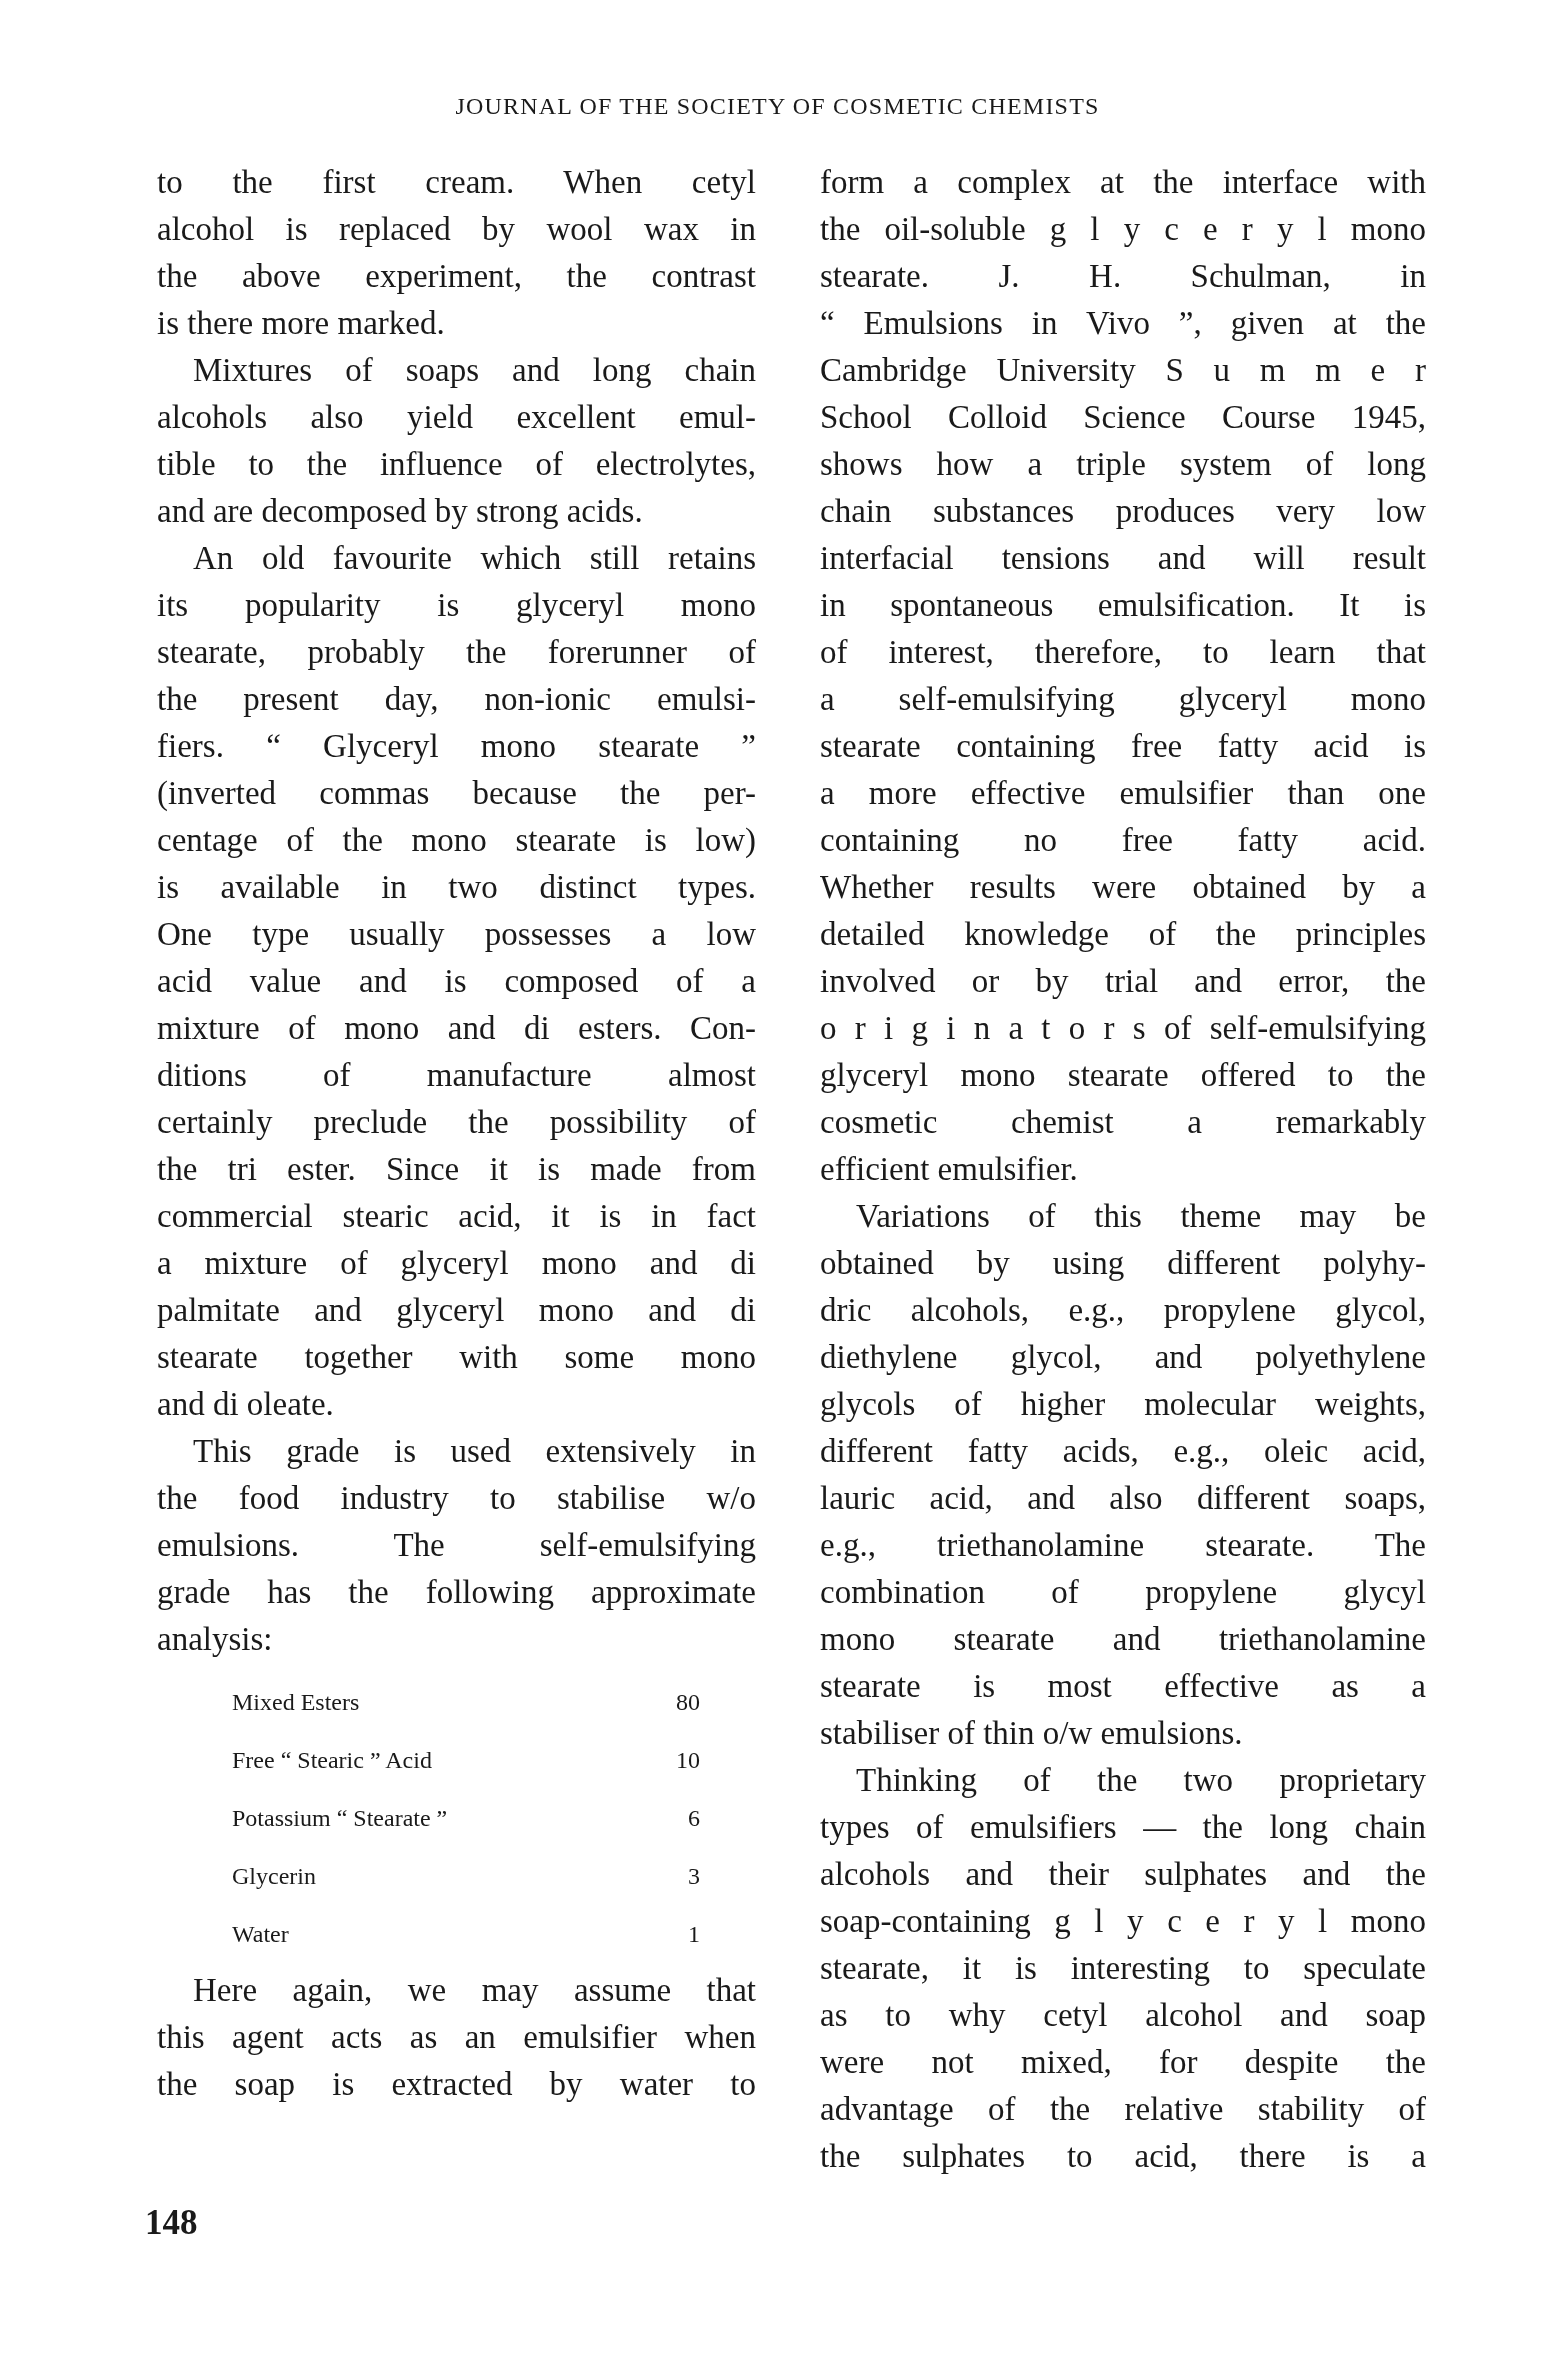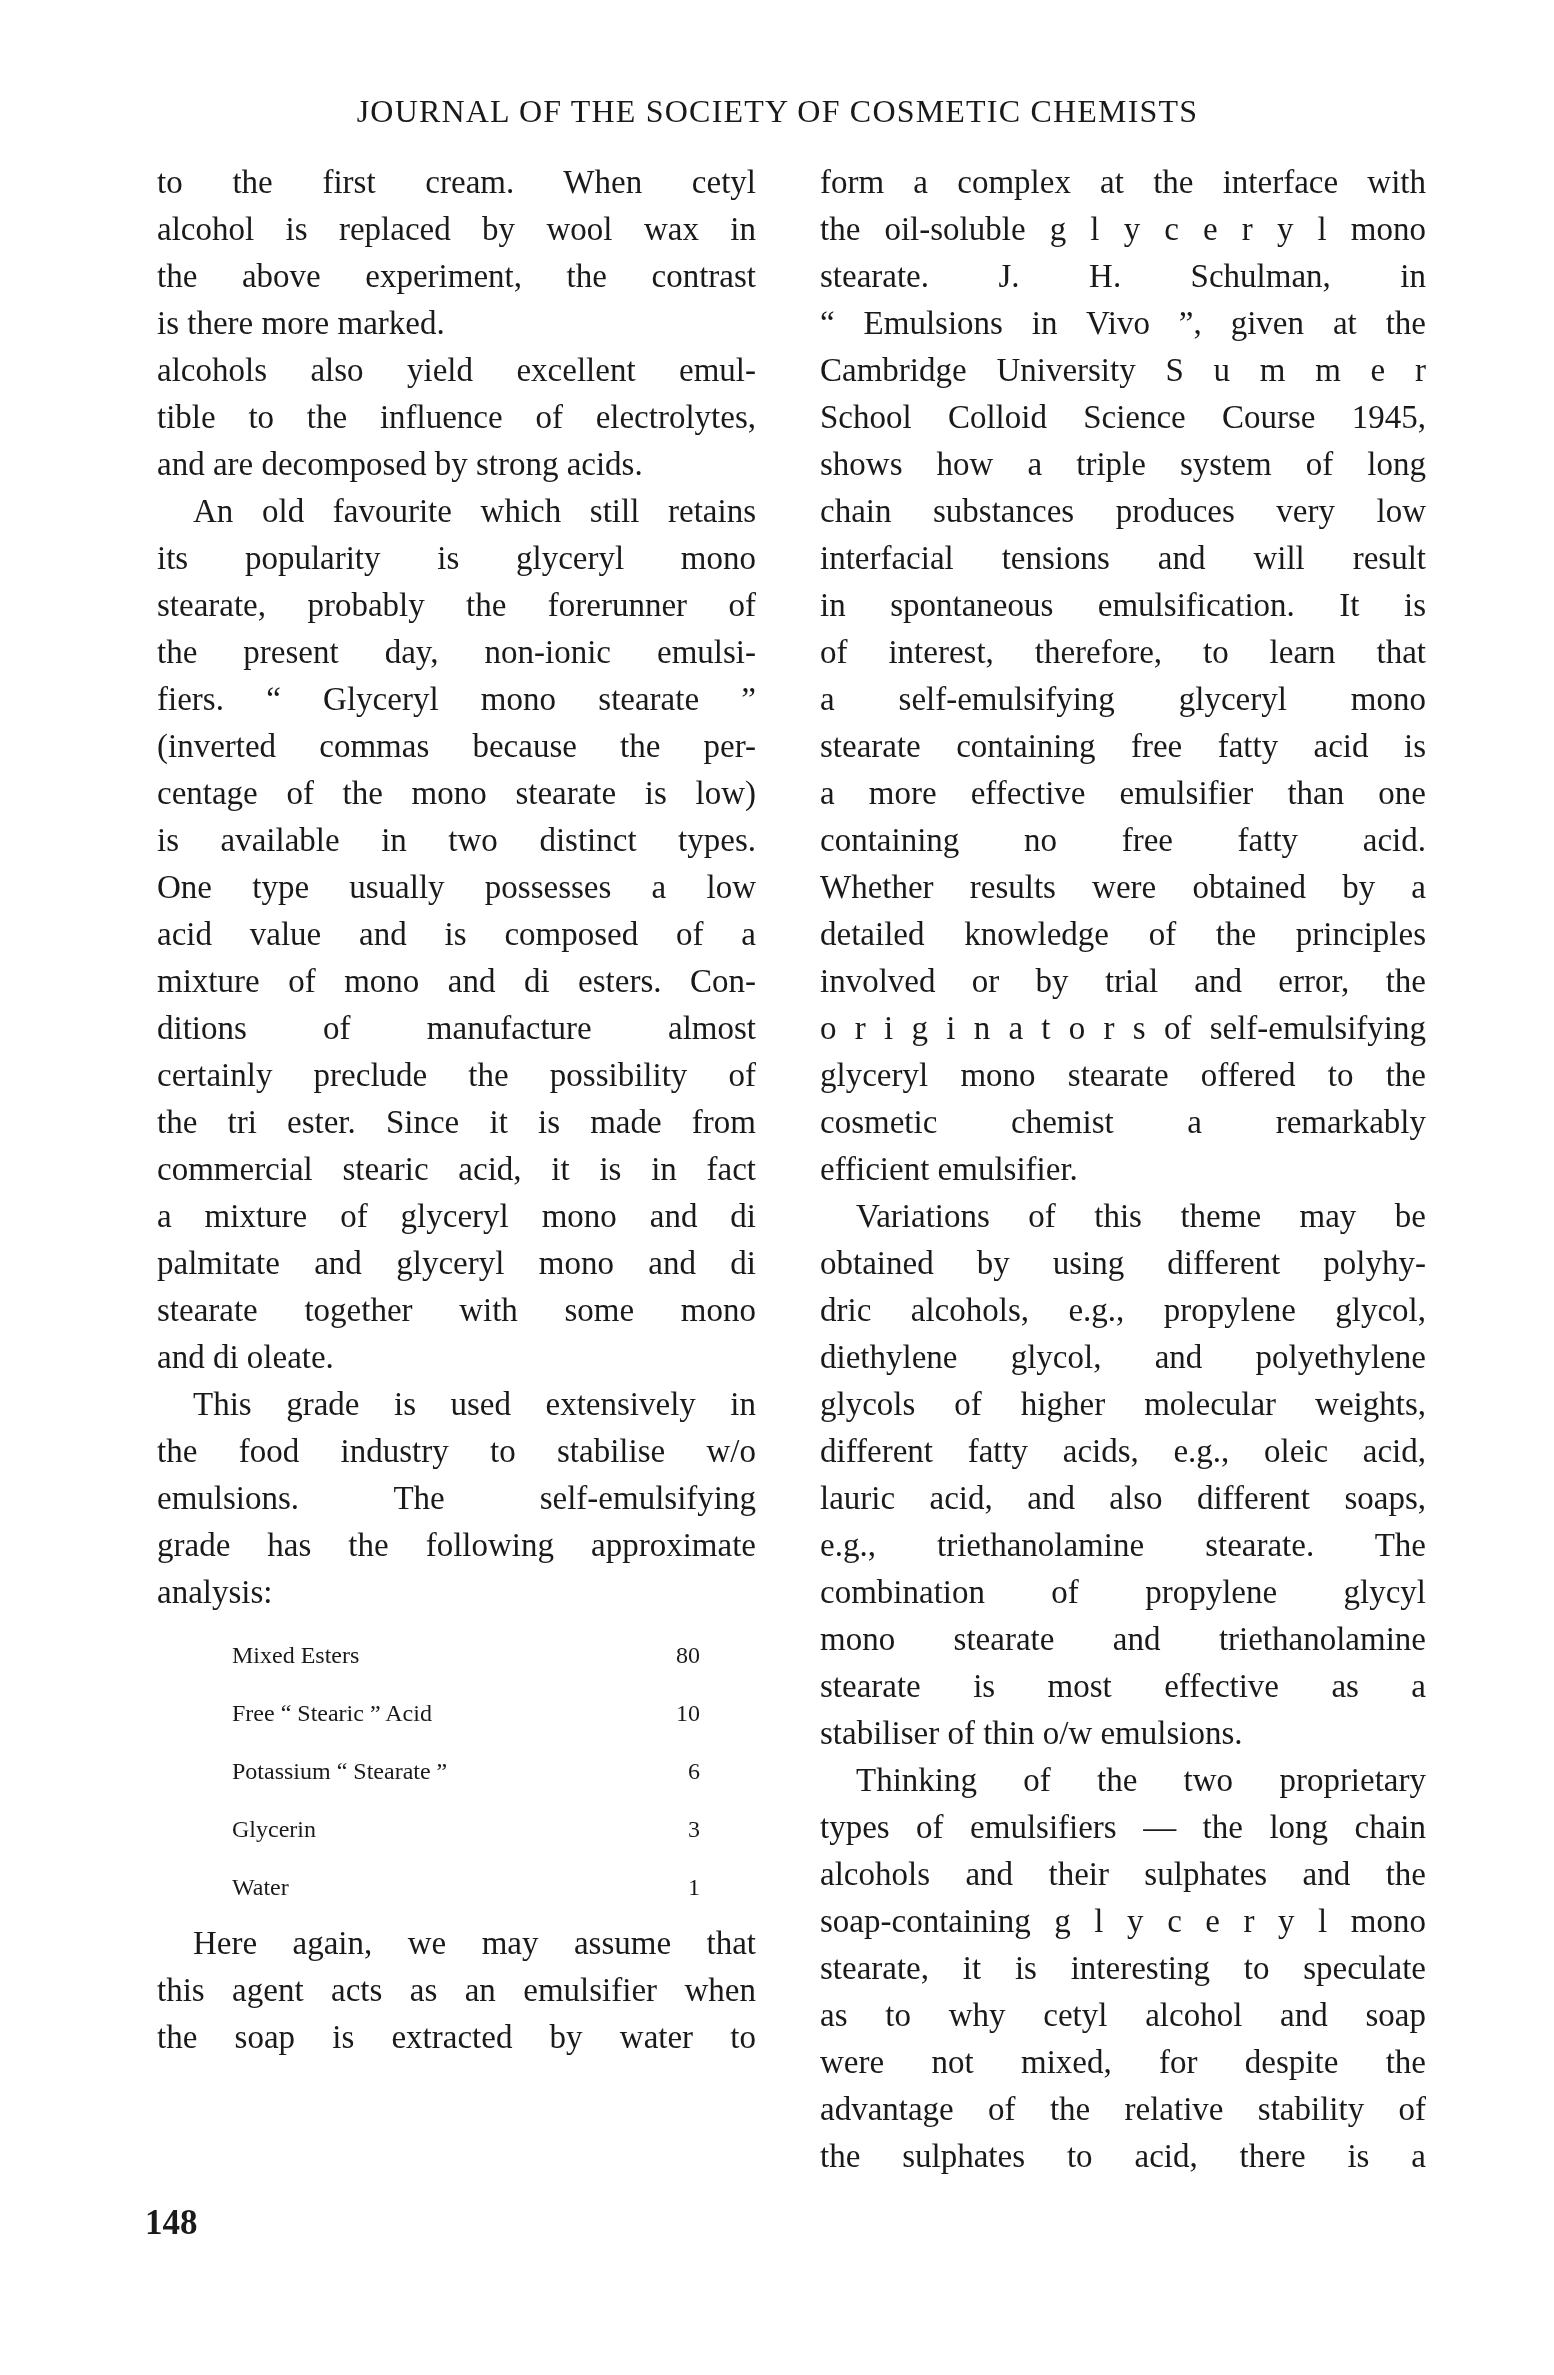--- a/index.html
+++ b/index.html
@@ -1,19 +1,19 @@
 <!DOCTYPE html>
 <html><head>
 <meta charset="utf-8">
 <style>
   html, body { margin:0; padding:0; background:#ffffff; }
   body { width:1555px; height:2375px; position:relative; overflow:hidden; color:#1a1a1a;
          font-family:"Liberation Serif","DejaVu Serif",serif; }
   .header { position:absolute; top:93px; left:0; width:1555px; text-align:center;
-            font-size:32px; letter-spacing:1.2px; }
+            font-size:24px; letter-spacing:1.2px; }
   .col { position:absolute; top:159px; width:599px;margin-left:12px; }
   .col.left { left:145px; }
   .col.right { left:808px; width:606px; }
   .line { height:47px; line-height:47px; font-size:33px; white-space:nowrap;
           text-align:justify; text-align-last:justify; }
   .line.last { text-align-last:left; }
   .line.indent { padding-left:36px; }
   .tbl { margin:9.7px 0 3.9px 75px; width:468px; }
   .trow { display:flex; justify-content:space-between; height:58px; line-height:58px; font-size:24px; }
   .trow .v { text-align:right; min-width:49px; }
@@ -23,20 +23,21 @@
 <body>
 
 <div class="header">JOURNAL OF THE SOCIETY OF COSMETIC CHEMISTS</div>
 
 <div class="col left">
   <div id="left-a">
       <div class="line">to the first cream.  When cetyl</div>
       <div class="line">alcohol is replaced by wool wax in</div>
       <div class="line">the above experiment, the contrast</div>
       <div class="line last">is there more marked.</div>
+      <div class="line indent">Mixtures of soaps and long chain</div>
       <div class="line">alcohols also yield excellent emul-</div>
       <div class="line">tible to the influence of electrolytes,</div>
       <div class="line last">and are decomposed by strong acids.</div>
       <div class="line indent">An old favourite which still retains</div>
       <div class="line">its popularity is glyceryl mono</div>
       <div class="line">stearate, probably the forerunner of</div>
       <div class="line">the present day, non-ionic emulsi-</div>
       <div class="line">fiers.  “ Glyceryl mono stearate ”</div>
       <div class="line">(inverted commas because the per-</div>
       <div class="line">centage of the mono stearate is low)</div>

